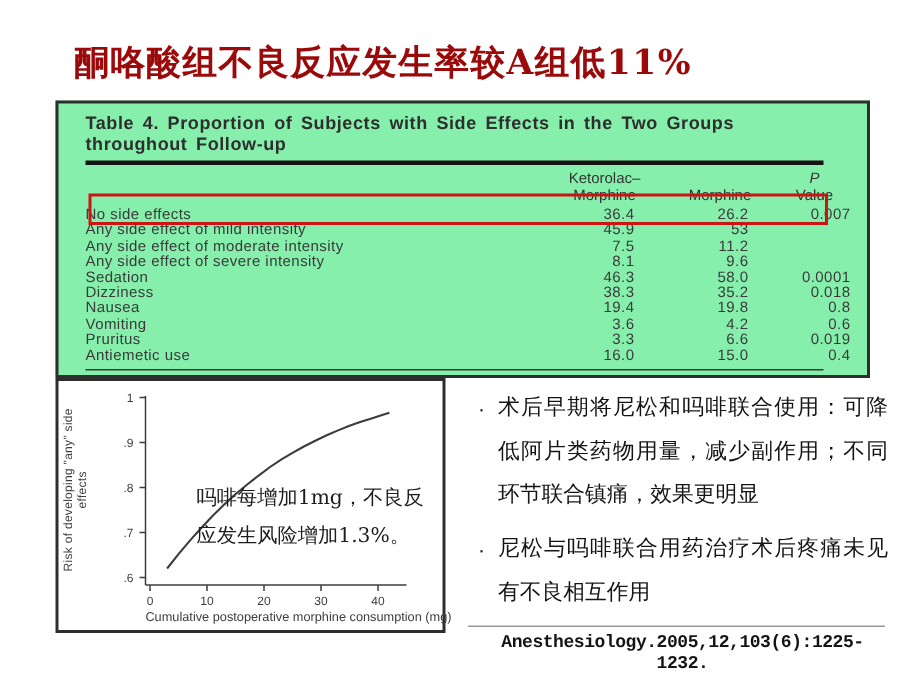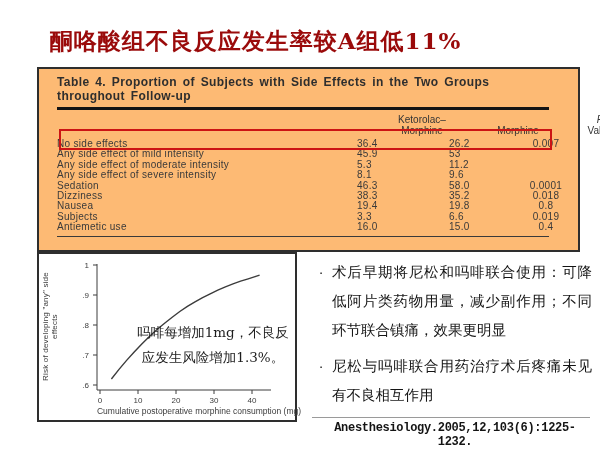--- a/index.html
+++ b/index.html
@@ -9,37 +9,37 @@
   }
   
   .slide-title{
     position:absolute;top:26px;left:0;width:511px;margin:0;
     text-align:center;font-family:"DejaVu Serif", serif;
     font-size:23px;font-weight:bold;color:#9a0a0a;letter-spacing:1px;
   }
   
   .table-box{
     position:absolute;left:37px;top:67px;width:521px;height:175px;
-    border:2px solid #2e2e2e;background:#fdba74;padding:6px 0 0 18px;box-sizing:content-box;
+    border:2px solid #2e2e2e;background:#86efac;padding:6px 0 0 18px;box-sizing:content-box;
   }
   .tbl-caption{
     width:452px;font-size:12px;line-height:14px;font-weight:bold;color:#2e2e2e;
     letter-spacing:.4px;word-spacing:2px;
   }
   .thick-rule{width:492px;height:3px;background:#141414;margin:4px 0 2px 0;}
   .tbl-grid{display:grid;grid-template-columns:300px 92px 62px 64px;color:#3a3a3a;}
-  .tbl-header{height:24px;align-items:end;font-size:10px;line-height:11px;color:#343434;margin-bottom:3px;gap:19px;}
+  .tbl-header{height:24px;align-items:end;font-size:10px;line-height:11px;color:#343434;margin-bottom:3px;}
   .hdr-cell{text-align:center;}
   .hdr-cell .it{font-style:italic;}
   .tbl-rows .trow{display:grid;grid-template-columns:300px 92px 62px 64px;height:10.4px;
     font-size:10px;line-height:10.4px;color:#3a3a3a;letter-spacing:.3px;}
-  .cell.num{}
+  .cell.num{text-align:right;}
   .cell.km{padding-right:26px;}
   .cell.m{padding-right:12px;}
-  .cell.p{padding-right:8px;text-align:center;padding-left:14px;}
+  .cell.p{padding-right:8px;text-align:right;padding-left:14px;}
   .bottom-rule{width:492px;height:1px;background:#3a3a3a;margin-top:3px;}
   .red-box{
     position:absolute;left:20px;top:60px;width:489px;height:17px;
     border:2px solid #cc1414;background:transparent;
   }
   
   .chart-box{
     position:absolute;left:37px;top:252px;width:256px;height:166px;
     border:2px solid #2e2e2e;background:#fff;
   }
@@ -53,21 +53,21 @@
     writing-mode:vertical-rl;transform:rotate(180deg);
     font-size:8px;color:#3c3c3c;text-align:center;letter-spacing:.2px;
   }
   .x-axis-label{
     position:absolute;left:0;bottom:4px;width:256px;text-align:center;
     font-size:8.5px;color:#3c3c3c;padding-left:32px;
   }
   .chart-note{
     position:absolute;left:92px;top:66px;width:164px;
     font-family:"DejaVu Serif", serif;font-size:13.5px;line-height:1.85;color:#1d1d1d;
-    text-align:center;
+    text-align:left;
   }
   
   .notes{position:absolute;left:310px;top:258px;width:282px;}
   .bullet-item{display:flex;margin-bottom:7px;}
   .bullet-dot{width:22px;flex:0 0 22px;font-size:14px;color:#111;line-height:28px;text-align:center;}
   .bullet-text{
     flex:1;font-family:"DejaVu Serif", serif;font-weight:400;
     font-size:14.5px;line-height:2.0;color:#141414;text-align:justify;
   }
   .citation-divider{border-top:1.5px solid #9a9a9a;margin:4px 0 3px 2px;width:278px;}
@@ -110,21 +110,21 @@
           <div class="cell num p">0.007</div>
         </div>
         <div class="trow">
           <div class="cell label">Any side effect of mild intensity</div>
           <div class="cell num km">45.9</div>
           <div class="cell num m">53</div>
           <div class="cell num p"></div>
         </div>
         <div class="trow">
           <div class="cell label">Any side effect of moderate intensity</div>
-          <div class="cell num km">5.3</div>
+          <div class="cell num km">7.5</div>
           <div class="cell num m">11.2</div>
           <div class="cell num p"></div>
         </div>
         <div class="trow">
           <div class="cell label">Any side effect of severe intensity</div>
           <div class="cell num km">8.1</div>
           <div class="cell num m">9.6</div>
           <div class="cell num p"></div>
         </div>
         <div class="trow">
@@ -139,21 +139,27 @@
           <div class="cell num m">35.2</div>
           <div class="cell num p">0.018</div>
         </div>
         <div class="trow">
           <div class="cell label">Nausea</div>
           <div class="cell num km">19.4</div>
           <div class="cell num m">19.8</div>
           <div class="cell num p">0.8</div>
         </div>
         <div class="trow">
-          <div class="cell label">Subjects</div>
+          <div class="cell label">Vomiting</div>
+          <div class="cell num km">3.6</div>
+          <div class="cell num m">4.2</div>
+          <div class="cell num p">0.6</div>
+        </div>
+        <div class="trow">
+          <div class="cell label">Pruritus</div>
           <div class="cell num km">3.3</div>
           <div class="cell num m">6.6</div>
           <div class="cell num p">0.019</div>
         </div>
         <div class="trow">
           <div class="cell label">Antiemetic use</div>
           <div class="cell num km">16.0</div>
           <div class="cell num m">15.0</div>
           <div class="cell num p">0.4</div>
         </div>

